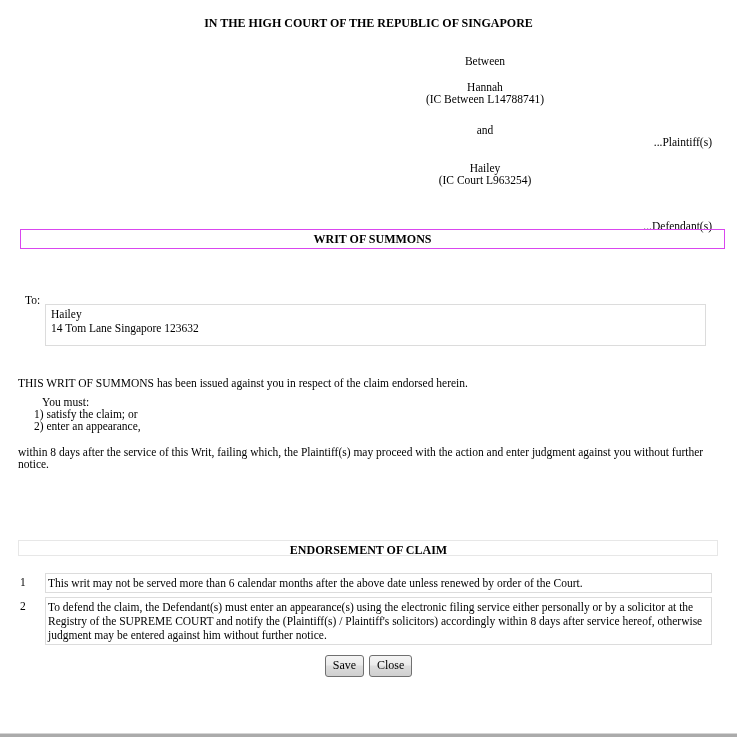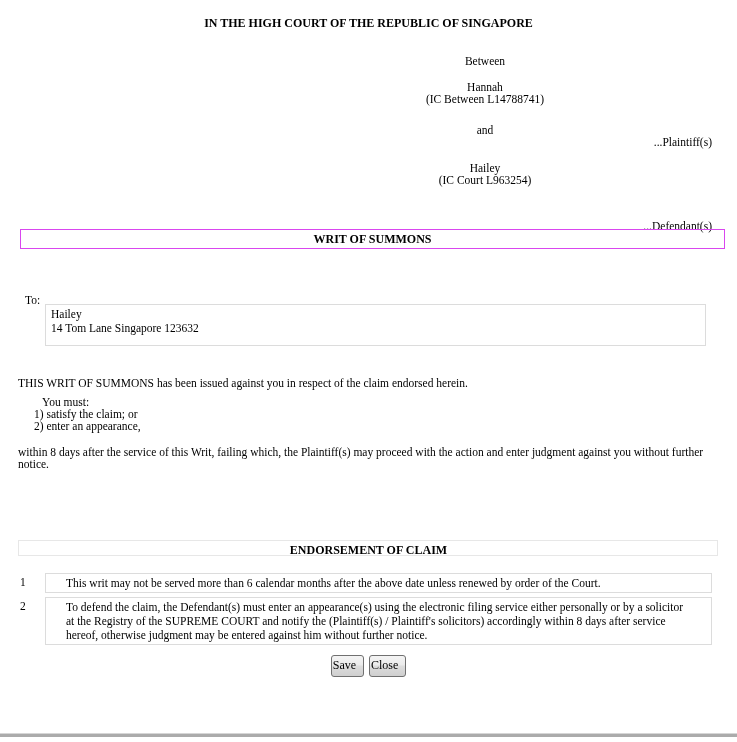--- a/index.html
+++ b/index.html
@@ -56,32 +56,32 @@
     border: 1px solid #e7e7e7;
   }
 
   
   .note-num  { width: 20px; text-align: left; }
   .note-num1 { left: 20px; top: 576px; }
   .note-num2 { left: 20px; top: 600px; }
   .note-box {
     left: 45px; right: 25px;
     border: 1px solid #dcdcdc;
-    padding: 2px 20px; line-height: 1.22;
+    padding: 2px 2px; line-height: 1.22;
   }
   .note-box1 { top: 573px; min-height: 19px; }
   .note-box2 { top: 597px; min-height: 45px; }
 
   
   .btn-row { left: 0; right: 0; top: 655px; text-align: center; }
   .btn {
     display: inline-block;
     font-family: "Liberation Serif", "DejaVu Serif", serif;
     font-size: 12px; color: #000;
-    padding: 2px 7px 3px 1px; margin: 0 1px;
+    padding: 2px 7px 3px 7px; margin: 0 1px;
     border: 1px solid #707070; border-radius: 3px;
     background: linear-gradient(to bottom, #f4f4f4 0%, #ebebeb 45%, #dddddd 50%, #cfcfcf 100%);
     cursor: pointer;
   }
 
   
   .bottom-rule {
     left: 0; right: 0; top: 733px; height: 4px;
     background: #ababab; border-top: 1px solid #d6d6d6;
   }

